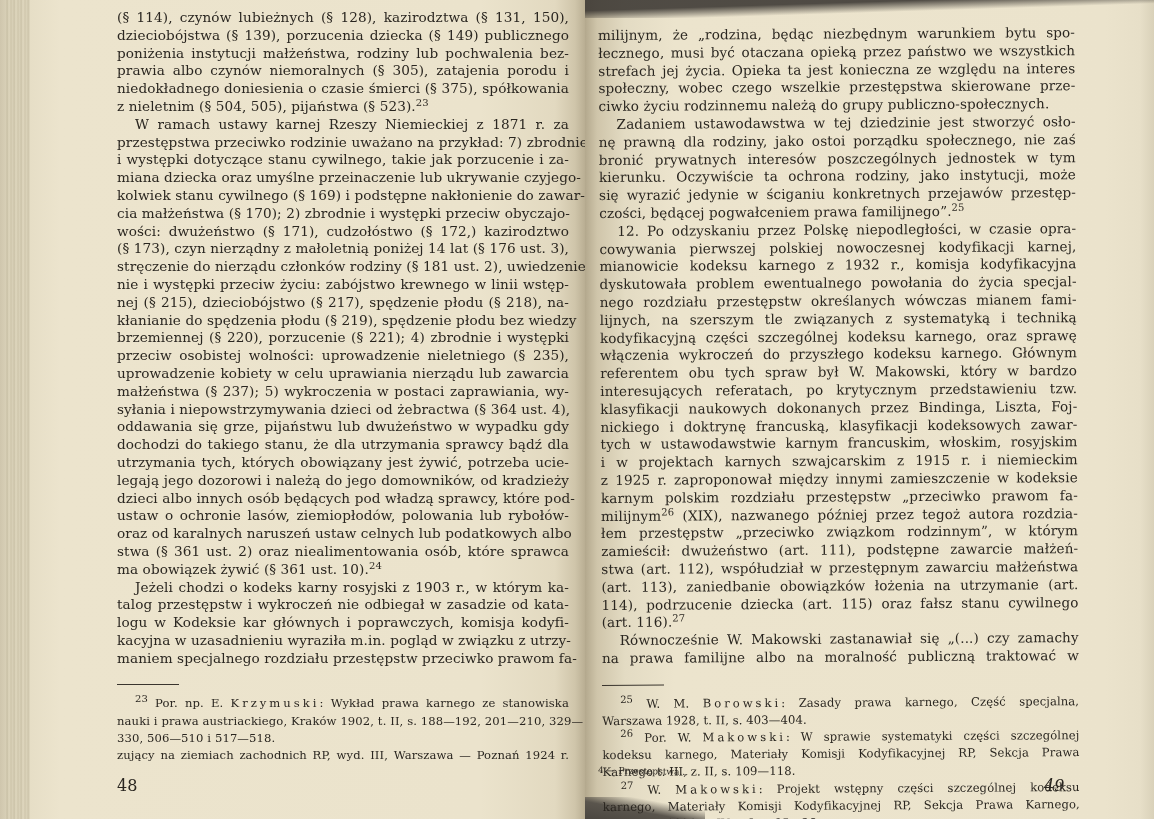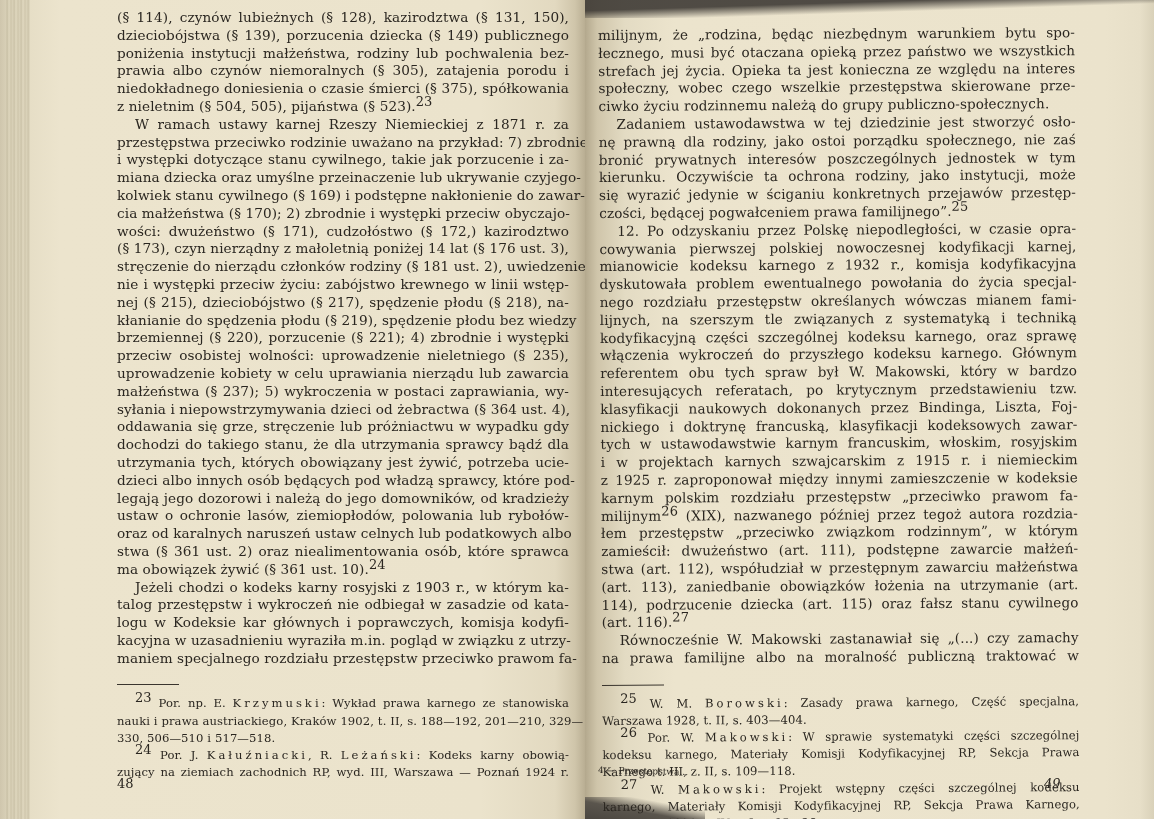--- a/index.html
+++ b/index.html
@@ -51,22 +51,22 @@
       height: 17.8px;
     }
     .text .line.last { text-align-last: left; }
     .text .line.indent { padding-left: 18px; }
     .left-text { left: 117px; top: 9px; width: 452px; }
     .right-text { left: 598px; top: 27px; width: 477px; transform: rotate(-0.35deg); transform-origin: left top; }
     .rule { display: block; width: 62px; height: 1px; background: #3a352e; margin: 17px 0 10px 0; }
     .fn { font-size: 11.6px; line-height: 17.2px; }
     .fn .line { height: 17.2px; }
     .sp { letter-spacing: 3px; }
-    sup { font-size: 13px; vertical-align: 5px; line-height: 0; }
-    .folio { position: absolute; font-size: 13px; }
+    sup { font-size: 10px; vertical-align: 5px; line-height: 0; }
+    .folio { position: absolute; font-size: 16px; }
     .folio-left { left: 117px; top: 776px; }
     .folio-right { left: 1044px; top: 776px; font-style: italic; }
     .signature { position: absolute; left: 598px; top: 766px; font-size: 9px; transform: rotate(1.2deg); }
   </style>
 </head>
 <body>
 
 <div class="spread">
 
   <div class="page page-left">
@@ -89,41 +89,40 @@
           <span class="line">(§ 173), czyn nierządny z małoletnią poniżej 14 lat (§ 176 ust. 3),</span>
           <span class="line">stręczenie do nierządu członków rodziny (§ 181 ust. 2), uwiedzenie</span>
           <span class="line">nie i występki przeciw życiu: zabójstwo krewnego w linii wstęp-</span>
           <span class="line">nej (§ 215), dzieciobójstwo (§ 217), spędzenie płodu (§ 218), na-</span>
           <span class="line">kłanianie do spędzenia płodu (§ 219), spędzenie płodu bez wiedzy</span>
           <span class="line">brzemiennej (§ 220), porzucenie (§ 221); 4) zbrodnie i występki</span>
           <span class="line">przeciw osobistej wolności: uprowadzenie nieletniego (§ 235),</span>
           <span class="line">uprowadzenie kobiety w celu uprawiania nierządu lub zawarcia</span>
           <span class="line">małżeństwa (§ 237); 5) wykroczenia w postaci zaprawiania, wy-</span>
           <span class="line">syłania i niepowstrzymywania dzieci od żebractwa (§ 364 ust. 4),</span>
-          <span class="line">oddawania się grze, stręczenie lub próżniactwu w wypadku gdy</span>
+          <span class="line">oddawania się grze, pijaństwu lub dwużeństwo w wypadku gdy</span>
           <span class="line">dochodzi do takiego stanu, że dla utrzymania sprawcy bądź dla</span>
           <span class="line">utrzymania tych, których obowiązany jest żywić, potrzeba ucie-</span>
+          <span class="line">legają jego dozorowi i należą do jego domowników, od kradzieży</span>
           <span class="line">dzieci albo innych osób będących pod władzą sprawcy, które pod-</span>
-          <span class="line">legają jego dozorowi i należą do jego domowników, od kradzieży</span>
           <span class="line">ustaw o ochronie lasów, ziemiopłodów, polowania lub rybołów-</span>
           <span class="line">oraz od karalnych naruszeń ustaw celnych lub podatkowych albo</span>
           <span class="line">stwa (§ 361 ust. 2) oraz niealimentowania osób, które sprawca</span>
           <span class="line last">ma obowiązek żywić (§ 361 ust. 10).<sup>24</sup></span>
           <span class="line indent">Jeżeli chodzi o kodeks karny rosyjski z 1903 r., w którym ka-</span>
           <span class="line">talog przestępstw i wykroczeń nie odbiegał w zasadzie od kata-</span>
           <span class="line">logu w Kodeksie kar głównych i poprawczych, komisja kodyfi-</span>
           <span class="line">kacyjna w uzasadnieniu wyraziła m.in. pogląd w związku z utrzy-</span>
           <span class="line">maniem specjalnego rozdziału przestępstw przeciwko prawom fa-</span>
         </div>
       <span class="rule"></span>
       <div class="fn">
           <span class="line indent"><sup>23</sup> Por. np. E. <span class="sp">Krzymuski</span>: Wykład prawa karnego ze stanowiska</span>
           <span class="line">nauki i prawa austriackiego, Kraków 1902, t. II, s. 188—192, 201—210, 329—</span>
           <span class="line last">330, 506—510 i 517—518.</span>
-          <span class="line indent"><sup>24</sup> Por. J. <span class="sp">Kałuźniacki</span>, R. <span class="sp">Leżański</span>: Kodeks karny obowią-</span>
           <span class="line">zujący na ziemiach zachodnich RP, wyd. III, Warszawa — Poznań 1924 r.</span>
         </div>
     </div>
     <div class="folio folio-left">48</div>
   </div>
 
   <div class="page page-right">
     <div class="topshade"></div>
     <div class="bottomshade"></div>
   </div>

